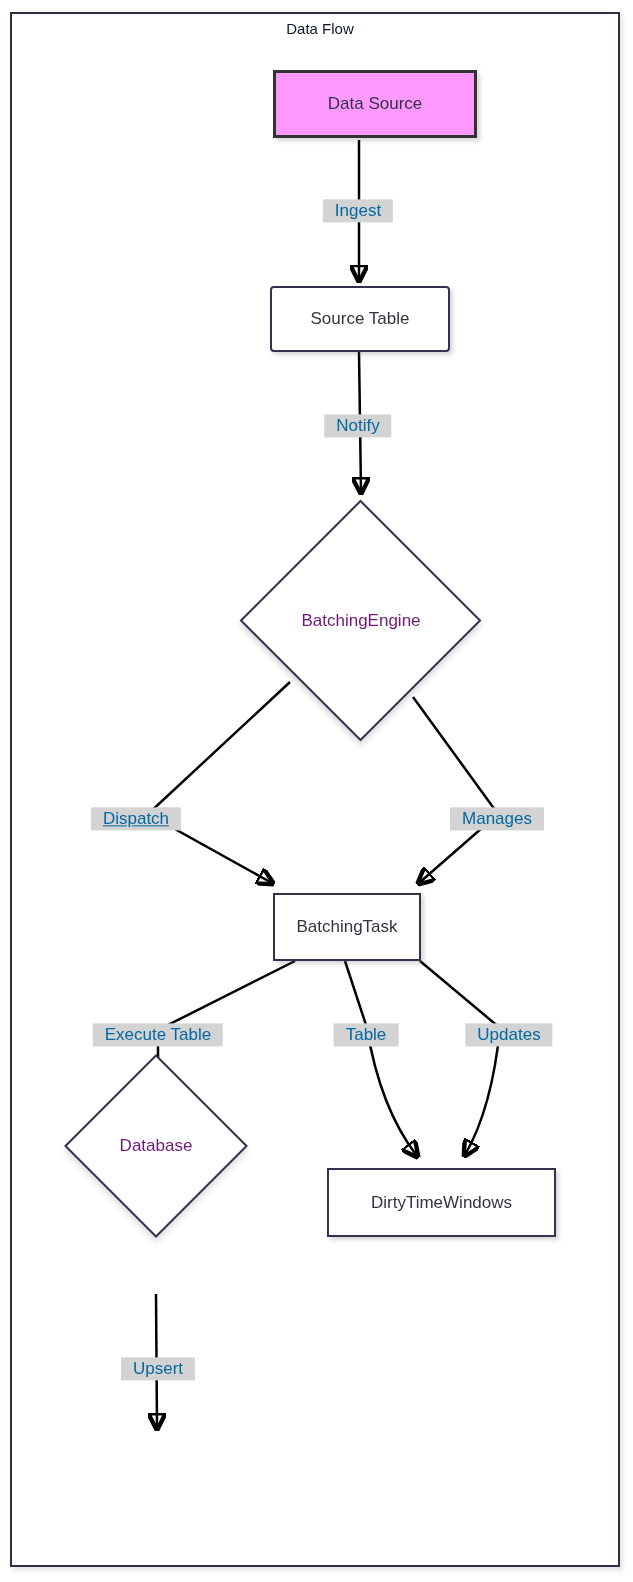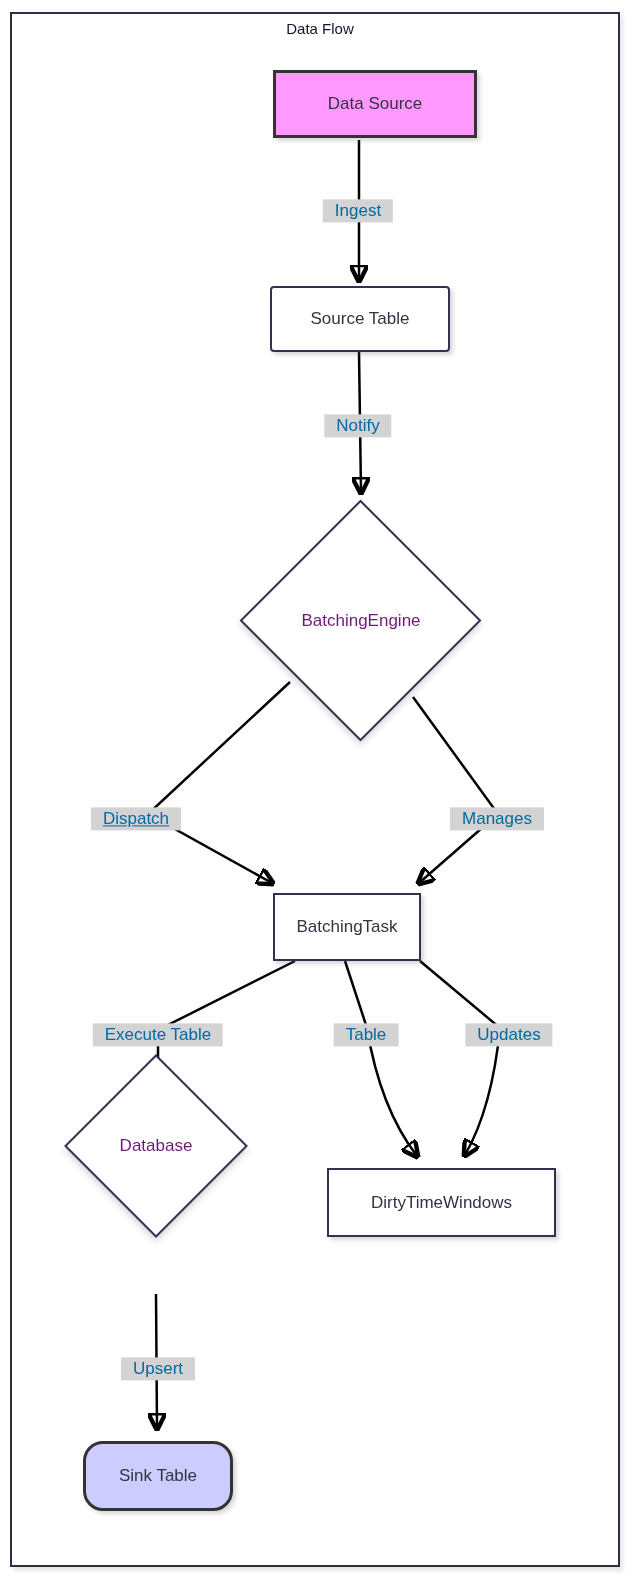--- a/index.html
+++ b/index.html
@@ -96,23 +96,20 @@
 
   <div class="diamond d-database">
     <div class="shape"></div>
     <div class="dlabel">Database</div>
   </div>
 
   <div class="node rect-node n-dirtytimewindows">
     <span>DirtyTimeWindows</span>
   </div>
 
-  <div class="node stadium n-sinktable">
-    <span>Sink Table</span>
-  </div>
 
   <div class="elabel l-ingest">Ingest</div>
   <div class="elabel l-notify">Notify</div>
   <div class="elabel l-dispatch">Dispatch</div>
   <div class="elabel l-manages">Manages</div>
   <div class="elabel l-executequery">Execute Table</div>
   <div class="elabel l-reads">Table</div>
   <div class="elabel l-updates">Updates</div>
   <div class="elabel l-upsert">Upsert</div>
 </div>

